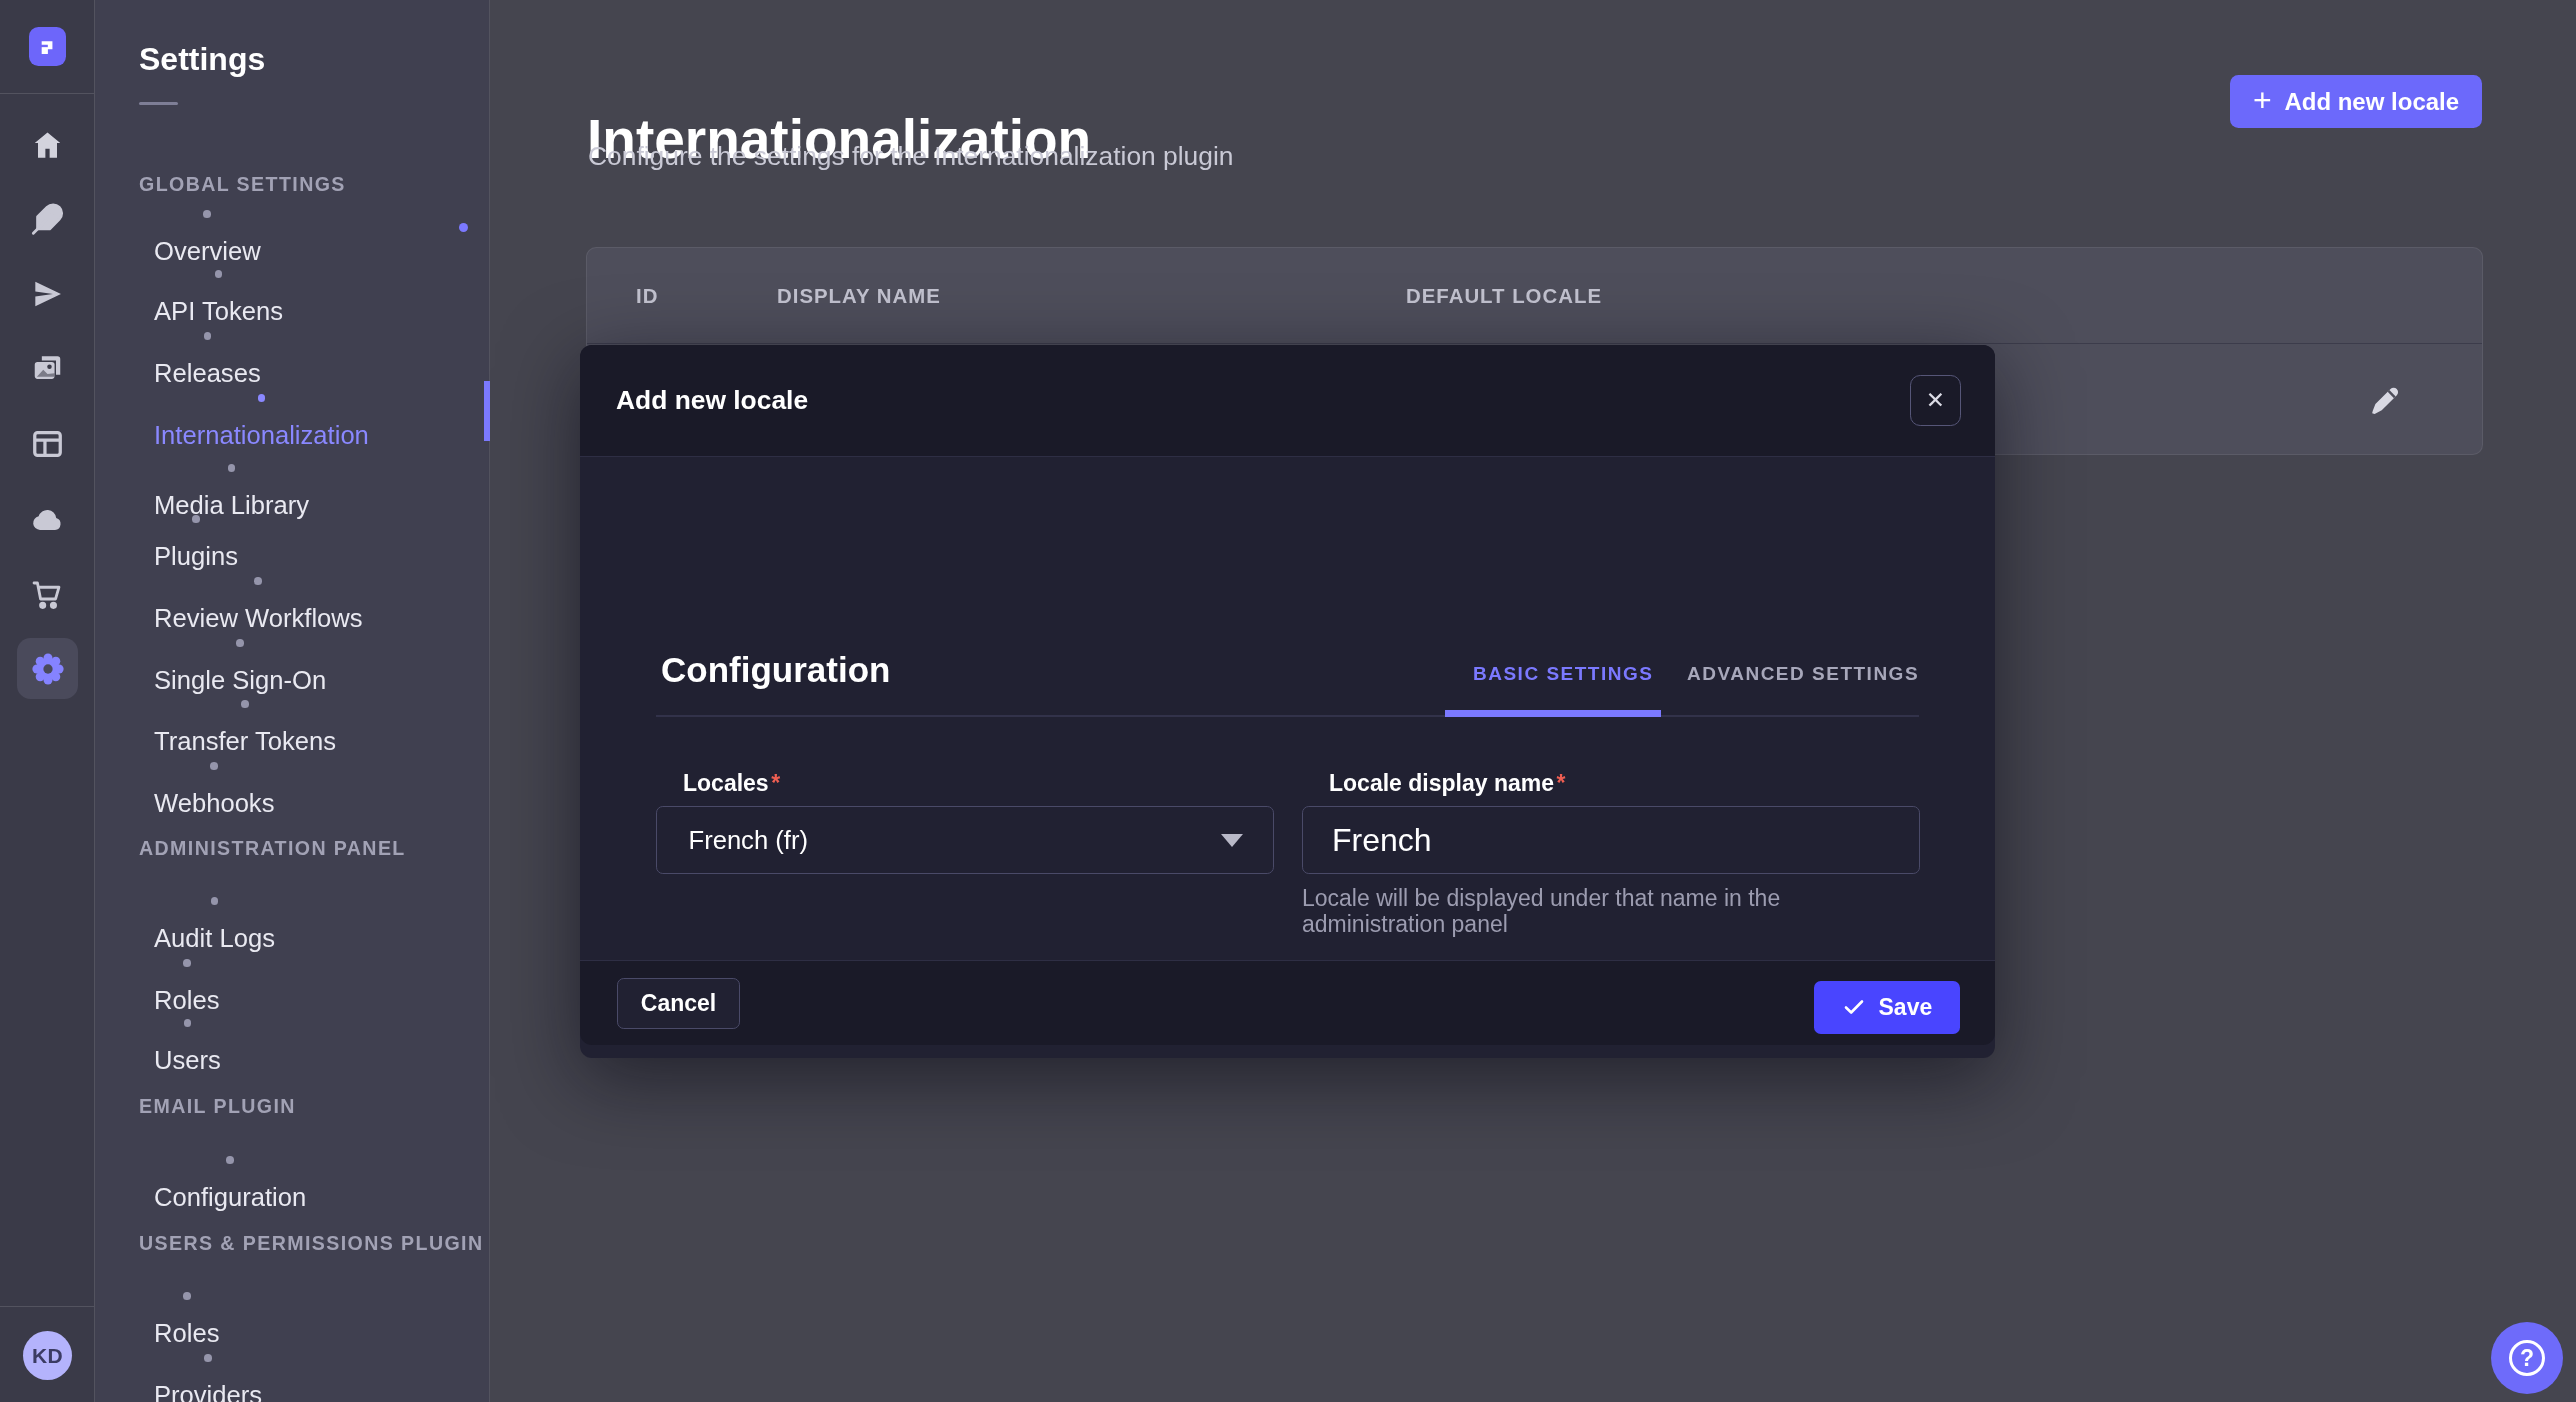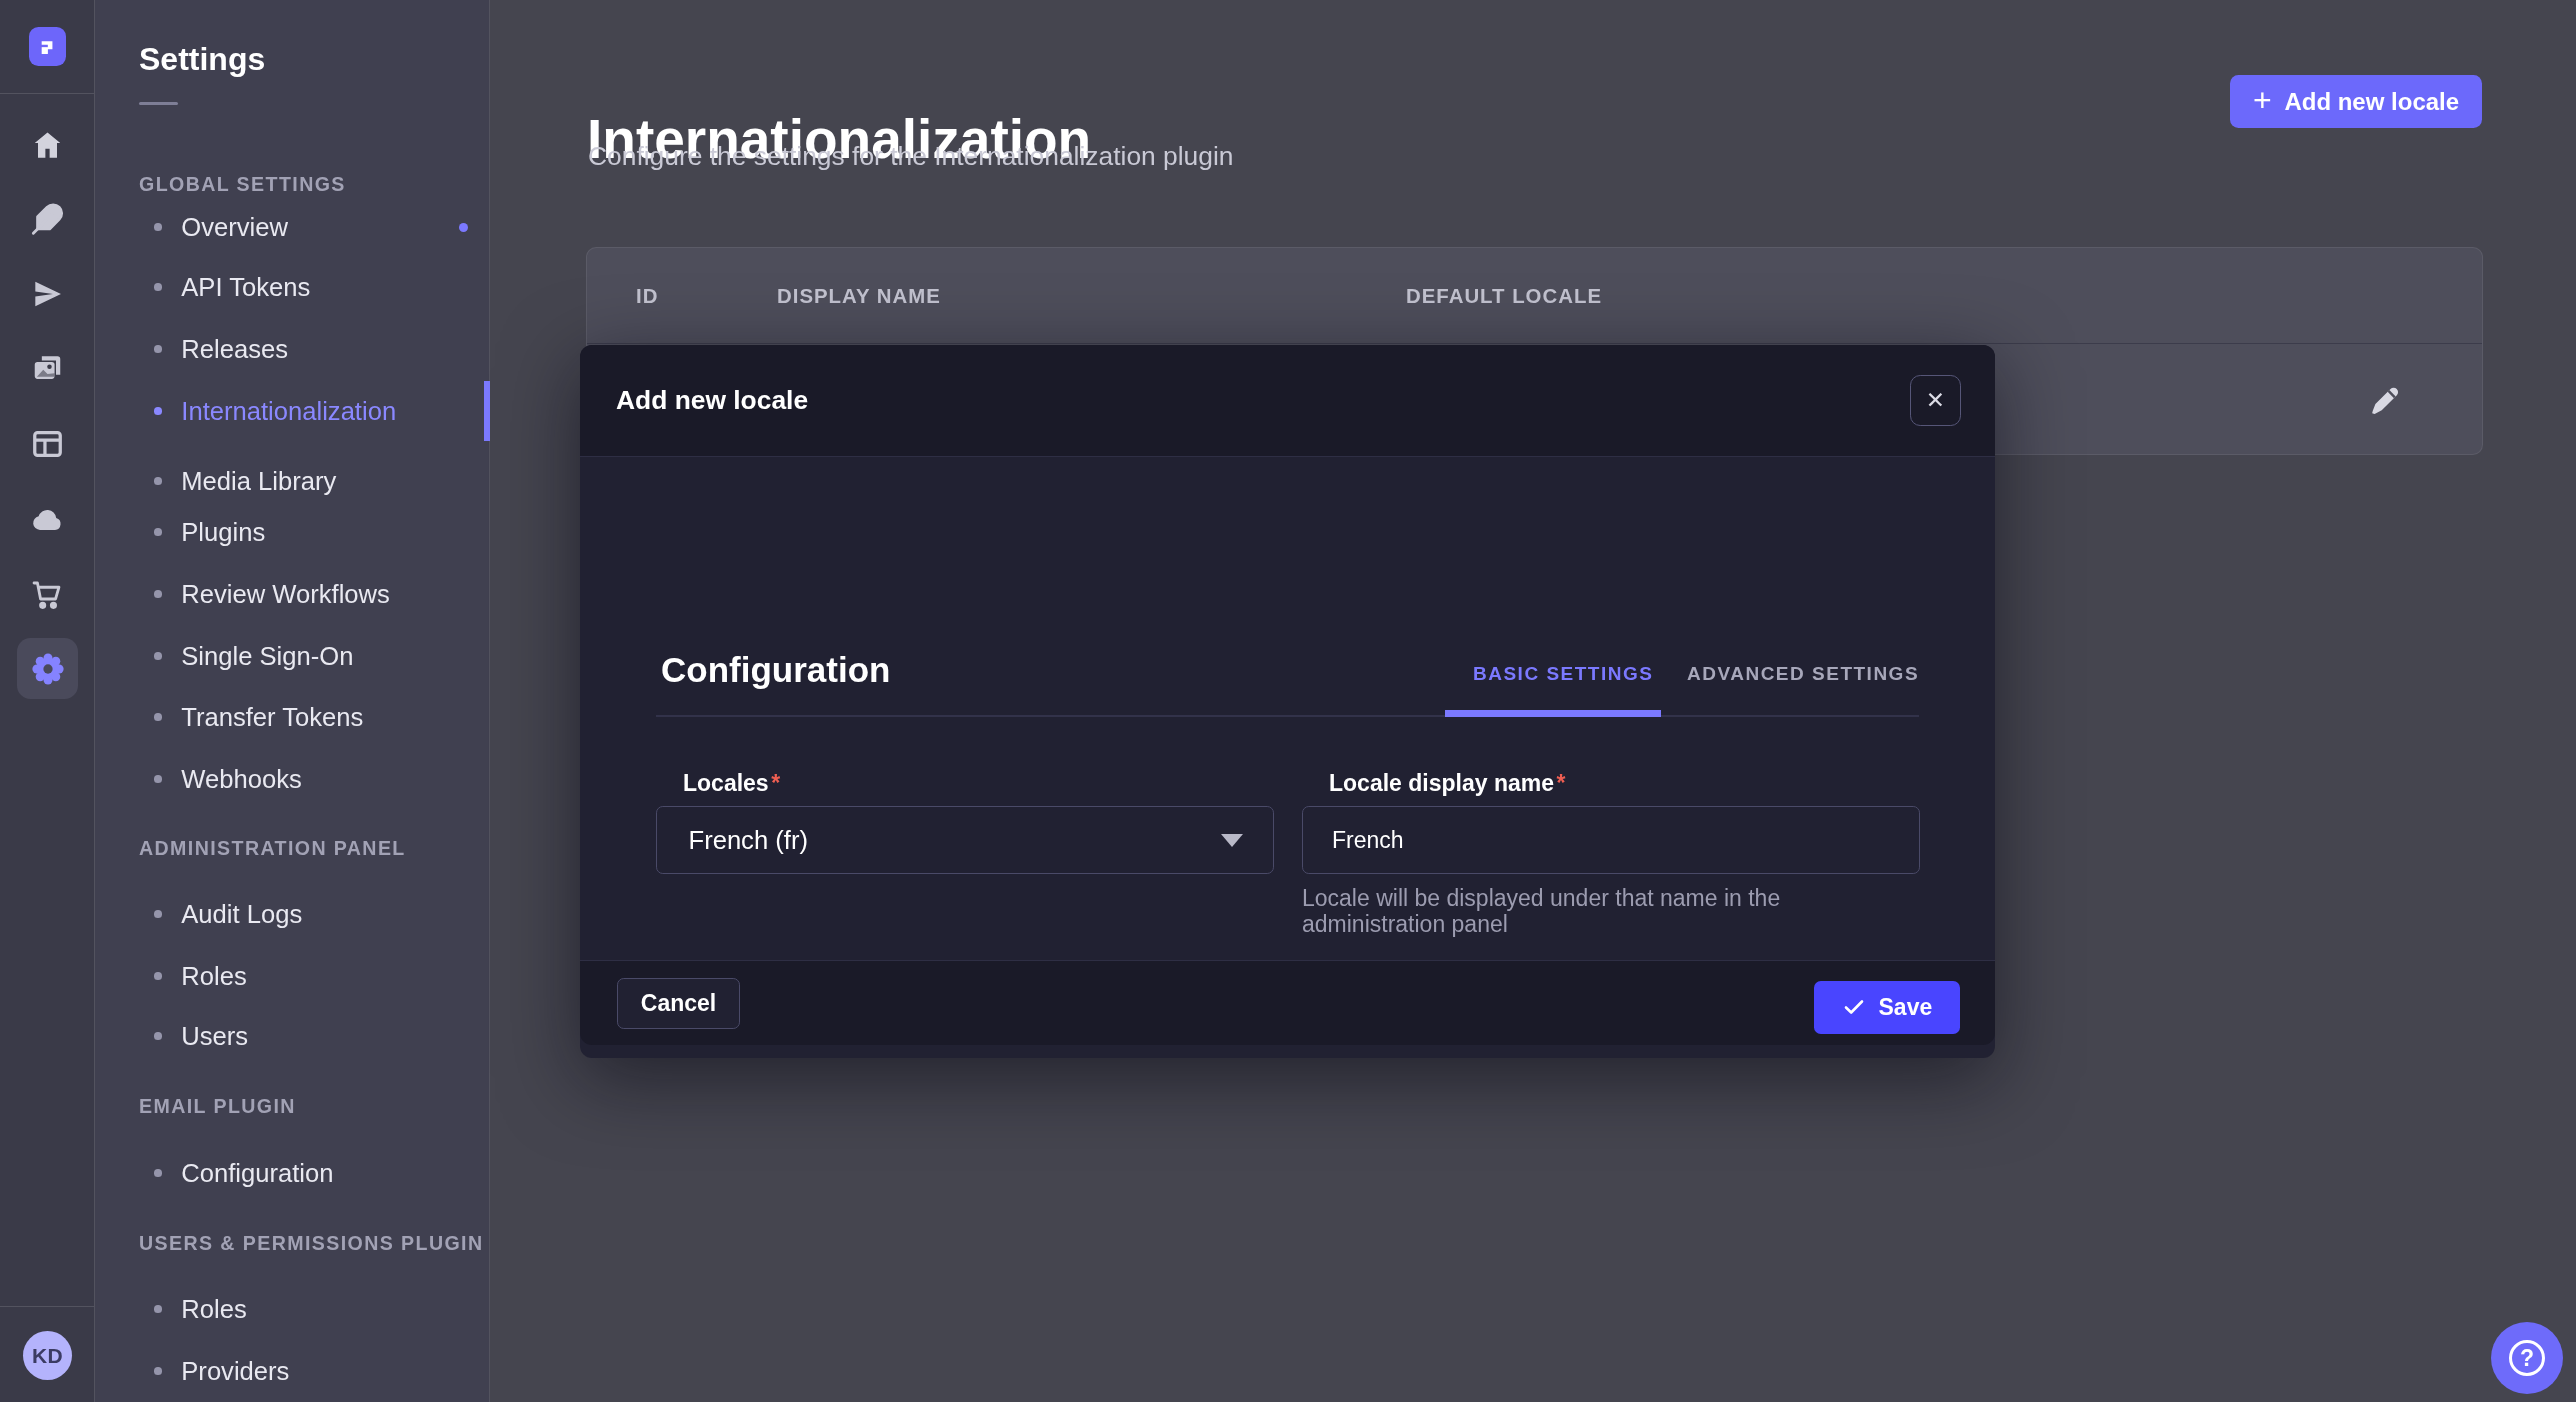--- a/index.html
+++ b/index.html
@@ -17,21 +17,21 @@
   .gear-bg{position:absolute;left:17px;top:638px;width:61px;height:61px;border-radius:13.6px;background:#4a4a5b;display:flex;align-items:center;justify-content:center;cursor:pointer;}
   .rail-divider{position:absolute;left:0;top:1306px;width:95px;height:0.9px;background:#53535f;}
   .avatar{position:absolute;left:23px;top:1331px;width:49px;height:49px;border-radius:50%;background:#b4b3fc;
     color:#3b3b63;font-size:21px;font-weight:700;display:flex;align-items:center;justify-content:center;cursor:pointer;letter-spacing:0.4px;}
 
   
   .subnav{position:absolute;left:95px;top:0;width:395px;height:1402px;background:#404050;border-right:0.9px solid #53535f;}
   .settings-title{position:absolute;left:44px;top:41px;font-size:32px;font-weight:700;color:#ffffff;}
   .settings-underline{position:absolute;left:44px;top:102px;width:39px;height:3.4px;border-radius:1.7px;background:#7e7e96;}
   .nav-label{position:absolute;left:44px;height:24px;font-size:19.6px;font-weight:700;letter-spacing:1.4px;color:#a2a2b5;white-space:nowrap;}
-  .nav-item{position:absolute;left:59px;height:34px;display:flex;align-items:center;gap:19.6px;cursor:pointer;white-space:nowrap;}
+  .nav-item{position:absolute;left:59px;height:34px;display:flex;align-items:center;gap:19.6px;cursor:pointer;white-space:nowrap;flex-direction:column;}
   .nav-item .bullet{width:7.7px;height:7.7px;border-radius:50%;background:#9595ab;flex:0 0 auto;}
   .nav-item .lbl{font-size:25.6px;color:#e9e9f1;}
   .nav-item.active .lbl{color:#8a88ff;}
   .nav-item.active .bullet{background:#8a88ff;}
   .notif-dot{position:absolute;left:364px;top:223px;width:9.4px;height:9.4px;border-radius:50%;background:#7b79ff;}
   .active-bar{position:absolute;left:389px;top:381px;width:6px;height:60px;background:#7b79ff;}
 
   
   .page-title{position:absolute;left:587px;top:70px;font-size:55px;font-weight:700;color:#ffffff;}
   .page-subtitle{position:absolute;left:588px;top:141px;font-size:26.4px;color:#c9c9d5;}
@@ -62,21 +62,21 @@
   .tab.basic{left:893px;color:#7b79ff;}
   .tab.advanced{left:1107px;color:#a7a7ba;}
   .tab-underline{position:absolute;left:865px;top:253px;width:216px;height:6.8px;background:#7b79ff;}
   .field-label{position:absolute;top:313px;font-size:23px;font-weight:700;color:#ffffff;margin-left:27px;}
   .req{color:#ee5e52;margin-left:2.6px;}
   .select{position:absolute;left:76px;top:349px;width:618px;height:68px;border:0.9px solid #4a4a68;border-radius:6.8px;
     background:#212132;display:flex;align-items:center;justify-content:space-between;
     padding:0 30px 0 31.5px;font-size:25.6px;color:#ffffff;cursor:pointer;}
   .chevron{width:0;height:0;border-left:11px solid transparent;border-right:11px solid transparent;border-top:13.6px solid #b9b9c8;}
   .text-input{position:absolute;left:722px;top:349px;width:618px;height:68px;border:0.9px solid #4a4a68;border-radius:6.8px;
-    background:#212132;color:#ffffff;font-size:23px;padding:0 29px;font-family:inherit;outline:none;}
+    background:#212132;color:#ffffff;font-size:32px;padding:0 29px;font-family:inherit;outline:none;}
   .hint{position:absolute;left:722px;top:428px;width:609px;font-size:23px;line-height:26.4px;color:#9c9cb0;}
   .modal-footer{height:85px;background:#1a1a28;border-top:0.9px solid #2e2e44;border-radius:0 0 12px 12px;
     display:flex;align-items:center;justify-content:space-between;padding:0 35px 0 37px;}
   .cancel-btn{width:123px;height:51px;border:0.9px solid #4a4a68;border-radius:6.8px;background:#212132;
     color:#fff;font-size:23px;font-weight:700;cursor:pointer;font-family:inherit;}
   .save-btn{min-width:146px;height:53px;border-radius:6.8px;background:#4945ff;border:none;color:#fff;
     font-size:23px;font-weight:700;display:flex;align-items:center;justify-content:center;gap:12.8px;
     padding:0 25.6px;cursor:pointer;font-family:inherit;margin-top:8px;}
 
   

